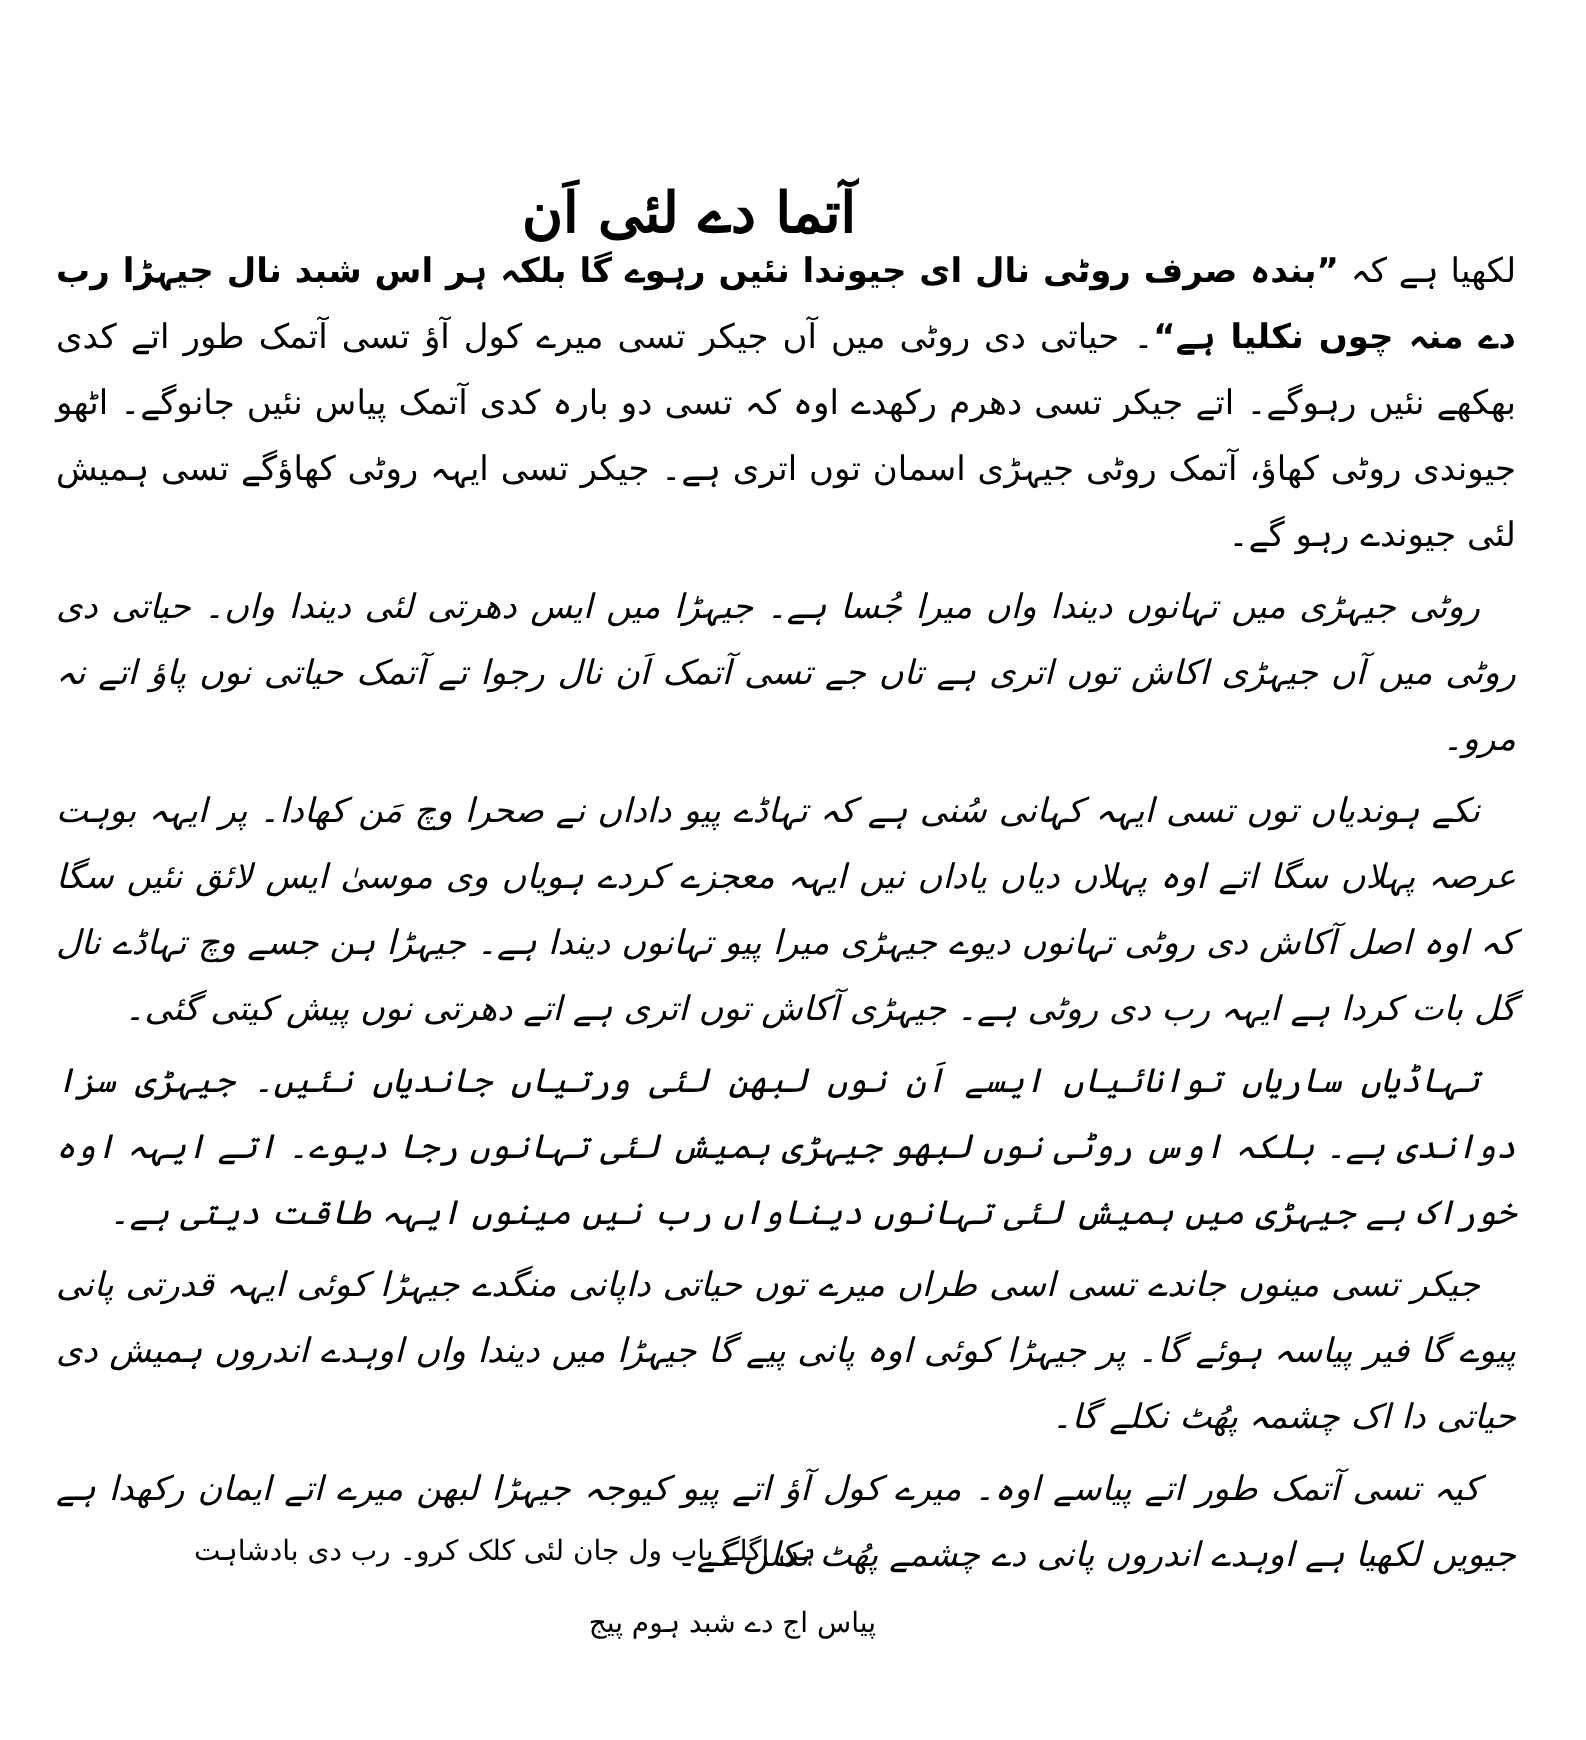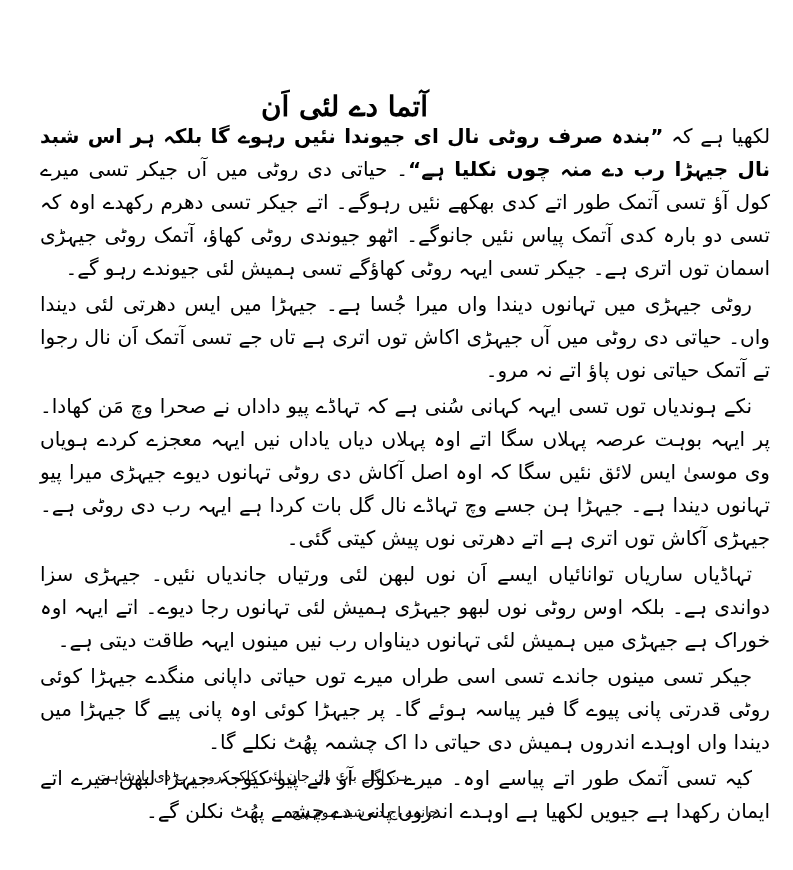--- a/index.html
+++ b/index.html
@@ -7,26 +7,26 @@
       width: 793px; height: 870px; overflow: hidden; position: relative;
       font-family: "DejaVu Sans", sans-serif; color: #000;
     }
     .page { position: absolute; left: 0; top: 0; width: 793px; height: 870px; }
     .title {
       position: absolute; top: 58px; left: 0; width: 689px; text-align: center;
       font-family: "DejaVu Serif", serif; font-size: 28px; line-height: 60px;
       font-weight: bold; direction: rtl;
     }
     .body {
-      position: absolute; top: 120px; left: 40px; width: 730px;
+      position: absolute; top: 120px; left: 28px; width: 730px;
       direction: rtl; text-align: justify;
-      font-family: "DejaVu Sans", sans-serif; font-size: 20px; line-height: 33px;
+      font-family: "DejaVu Sans", sans-serif; font-size: 17px; line-height: 33px;
     }
     .para { margin: 0 0 3px 0; }
-    .para.indent { text-indent: 18px; }
+    .para.indent { text-indent: 18px; font-style: italic; }
     .quote { font-weight: bold; }
     .links {
       position: absolute; top: 758px; left: 0; width: 793px; direction: rtl;
       font-family: "DejaVu Sans", sans-serif; font-size: 14px; line-height: 36px;
     }
     .link-line { display: block; padding-right: 385px; text-align: right; }
     .link-line.second { padding-right: 355px; }
     a.link { color: #000; text-decoration: none; cursor: pointer; }
   </style>
 </head>
@@ -35,25 +35,25 @@
 <div class="page">
   <h1 class="title">آتما دے لئی اَن</h1>
 
   <div class="body">
     <p class="para">
       <span>لکھیا ہے کہ </span><span class="quote">”بندہ صرف روٹی نال ای جیوندا نئیں رہوے گا  بلکہ ہر اس شبد نال جیہڑا رب دے منہ چوں نکلیا ہے“</span><span>۔ حیاتی دی روٹی میں آں جیکر تسی میرے کول آؤ تسی آتمک طور اتے کدی بھکھے نئیں رہوگے۔ اتے جیکر تسی دھرم رکھدے اوہ کہ تسی دو بارہ کدی آتمک پیاس نئیں جانوگے۔ اٹھو جیوندی روٹی کھاؤ، آتمک روٹی جیہڑی اسمان توں اتری ہے۔ جیکر تسی ایہہ روٹی کھاؤگے تسی ہمیش لئی جیوندے رہو گے۔</span>
     </p>
     <p class="para indent">روٹی جیہڑی میں تہانوں دیندا واں میرا جُسا ہے۔ جیہڑا میں ایس دھرتی لئی دیندا واں۔ حیاتی دی روٹی میں آں جیہڑی اکاش توں اتری ہے تاں جے تسی آتمک اَن نال رجوا تے آتمک حیاتی نوں پاؤ اتے نہ مرو۔</p>
     <p class="para indent">نکے ہوندیاں توں تسی ایہہ کہانی سُنی ہے کہ تہاڈے پیو داداں نے صحرا وچ مَن کھادا۔ پر ایہہ بوہت عرصہ پہلاں سگا اتے اوہ پہلاں دیاں یاداں نیں ایہہ معجزے کردے ہویاں وی موسیٰ ایس لائق نئیں سگا کہ اوہ اصل آکاش دی روٹی تہانوں دیوے جیہڑی میرا پیو تہانوں دیندا ہے۔ جیہڑا ہن جسے وچ تہاڈے نال گل بات کردا ہے ایہہ رب دی روٹی ہے۔ جیہڑی آکاش توں اتری ہے اتے دھرتی نوں پیش کیتی گئی۔</p>
     <p class="para indent">تہاڈیاں ساریاں توانائیاں ایسے اَن نوں لبھن لئی ورتیاں جاندیاں نئیں۔ جیہڑی سزا دواندی ہے۔ بلکہ اوس روٹی نوں لبھو جیہڑی ہمیش لئی تہانوں رجا دیوے۔ اتے ایہہ اوہ خوراک ہے جیہڑی میں ہمیش لئی تہانوں دیناواں رب نیں مینوں ایہہ طاقت دیتی ہے۔</p>
-    <p class="para indent">جیکر تسی مینوں جاندے  تسی اسی طراں میرے توں حیاتی داپانی منگدے جیہڑا کوئی روٹی قدرتی پانی پیوے گا فیر پیاسہ ہوئے گا۔ پر جیہڑا کوئی اوہ پانی پیے گا جیہڑا میں دیندا واں اوہدے اندروں ہمیش دی حیاتی دا اک چشمہ پھُٹ نکلے گا۔</p>
+    <p class="para indent">جیکر تسی مینوں جاندے  تسی اسی طراں میرے توں حیاتی داپانی منگدے جیہڑا کوئی ایہہ قدرتی پانی پیوے گا فیر پیاسہ ہوئے گا۔ پر جیہڑا کوئی اوہ پانی پیے گا جیہڑا میں دیندا واں اوہدے اندروں ہمیش دی حیاتی دا اک چشمہ پھُٹ نکلے گا۔</p>
     <p class="para indent">کیہ تسی آتمک طور اتے پیاسے اوہ۔ میرے کول آؤ اتے پیو کیوجہ جیہڑا لبھن میرے اتے ایمان رکھدا ہے جیویں لکھیا ہے اوہدے اندروں پانی دے چشمے پھُٹ نکلن گے۔</p>
   </div>
 
   <div class="links">
     <span class="link-line">
       <a class="link">ہن اگلے باب ول جان لئی کلک کرو۔ رب دی بادشاہت</a>
     </span>
     <span class="link-line second">
-      <a class="link">جاندے اج دے شبد ہوم پیج</a>
+      <a class="link">پیاس اج دے شبد ہوم پیج</a>
     </span>
   </div>
 </div>
 
 </body></html>

